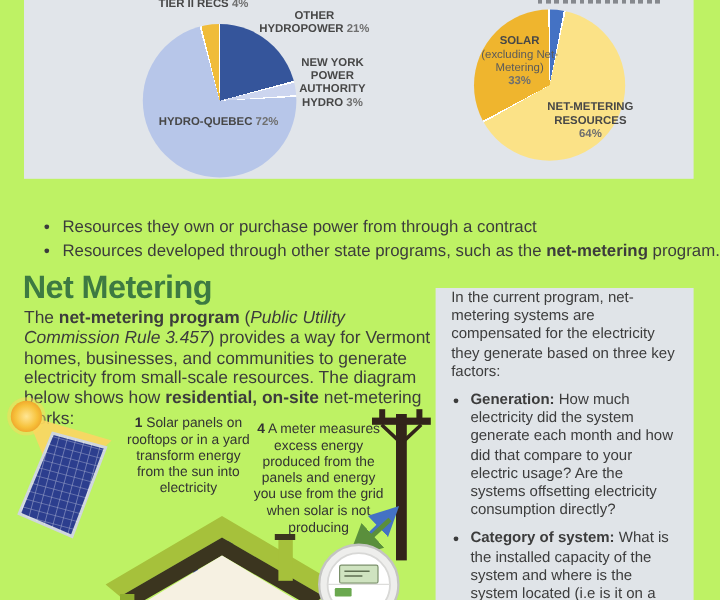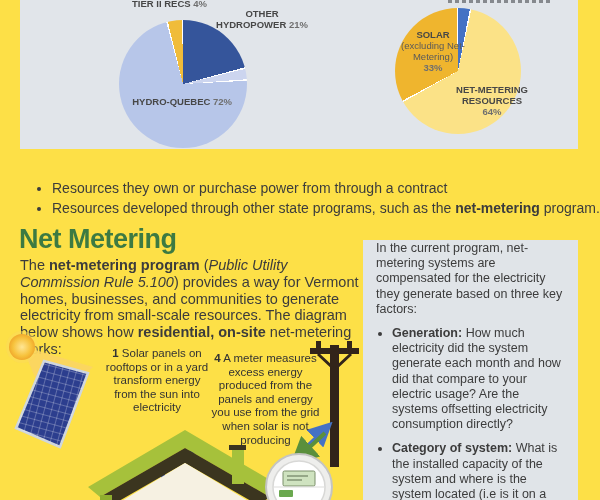--- a/index.html
+++ b/index.html
@@ -1,17 +1,17 @@
 <!DOCTYPE html>
 <html><head>
 <meta charset="utf-8">
 <style>
   html,body{margin:0;padding:0;}
   body{font-family:"Liberation Sans",sans-serif;background:#ffffff;}
-  #page{position:relative;width:600px;height:500px;overflow:hidden;background:#fde047;color:#3c3c3c;}
+  #page{position:relative;width:600px;height:500px;overflow:hidden;background:#bef264;color:#3c3c3c;}
 
   
   .chart-panel{position:absolute;left:20px;top:0;width:558px;height:149px;background:#e1e5ea;}
   .pie{position:absolute;border-radius:50%;}
   .pie-left{left:99px;top:20px;width:128px;height:128px;
     background:conic-gradient(#35559b 0 20.8%,#ffffff 20.8% 21.2%,#ccd5ef 21.2% 23.8%,#ffffff 23.8% 24.2%,#b7c6e9 24.2% 95.8%,#ffffff 95.8% 96.2%,#f0bc3a 96.2% 99.8%,#ffffff 99.8% 100%);}
   .pie-right{left:375px;top:8px;width:126px;height:126px;
     background:conic-gradient(#4472c4 0 3%,#ffffff 3% 3.4%,#fbe287 3.4% 66.8%,#ffffff 66.8% 67.2%,#efb52e 67.2% 99.7%,#ffffff 99.7% 100%);}
   .pie-label{position:absolute;font-size:9.5px;font-weight:bold;color:#474747;line-height:11px;text-align:center;}
   .pie-label .pct{color:#6f6f6f;}
@@ -52,20 +52,24 @@
     <div class="cutoff-strip"></div>
 
     <div class="pie-label" style="left:92px;top:-2px;width:115px;">
       <span>TIER II RECS</span>
       <span class="pct">4%</span>
     </div>
     <div class="pie-label" style="left:196px;top:8px;width:92px;">
       <span>OTHER HYDROPOWER</span>
       <span class="pct">21%</span>
     </div>
+    <div class="pie-label" style="left:224px;top:47px;width:66px;">
+      <span>NEW YORK POWER AUTHORITY HYDRO</span>
+      <span class="pct">3%</span>
+    </div>
     <div class="pie-label" style="left:92px;top:96px;width:120px;text-align:right;">
       <span>HYDRO-QUEBEC</span>
       <span class="pct">72%</span>
     </div>
 
     <div class="pie-label" style="left:376px;top:29px;width:74px;">
       <span>SOLAR</span><br>
       <span class="sub">(excluding Net-Metering)</span><br>
       <span class="pct">33%</span>
     </div>
@@ -79,21 +83,21 @@
     <li>
       <span>Resources they own or purchase power from through a contract</span>
     </li>
     <li>
       <span>Resources developed through other state programs, such as the </span><span class="b">net-metering</span><span> program.</span>
     </li>
   </ul>
 
   <h1 class="nm-heading" style="margin:0;">Net Metering</h1>
   <p class="nm-para" style="margin:0;">
-    <span>The </span><span class="b">net-metering program</span><span> (</span><span class="i">Public Utility Commission Rule 5.100</span><span>) provides a way for Vermont homes, businesses, and communities to generate electricity from small-scale resources. The diagram below shows how </span><span class="bi">residential, on-site</span><span> net-metering works:</span>
+    <span>The </span><span class="b">net-metering program</span><span> (</span><span class="i">Public Utility Commission Rule 3.457</span><span>) provides a way for Vermont homes, businesses, and communities to generate electricity from small-scale resources. The diagram below shows how </span><span class="bi">residential, on-site</span><span> net-metering works:</span>
   </p>
 
   <aside class="sidebar">
     <div>In the current program, net-metering systems are compensated for the electricity they generate based on three key factors:</div>
     <ul>
       <li>
         <span class="b">Generation:</span><span> How much electricity did the system generate each month and how did that compare to your electric usage? Are the systems offsetting electricity consumption directly?</span>
       </li>
       <li>
         <span class="b">Category of system:</span><span> What is the installed capacity of the system and where is the system located (i.e is it on a "preferred site" designated by the program, like an existing structure, parking lot canopy, or town designated site?).</span>

